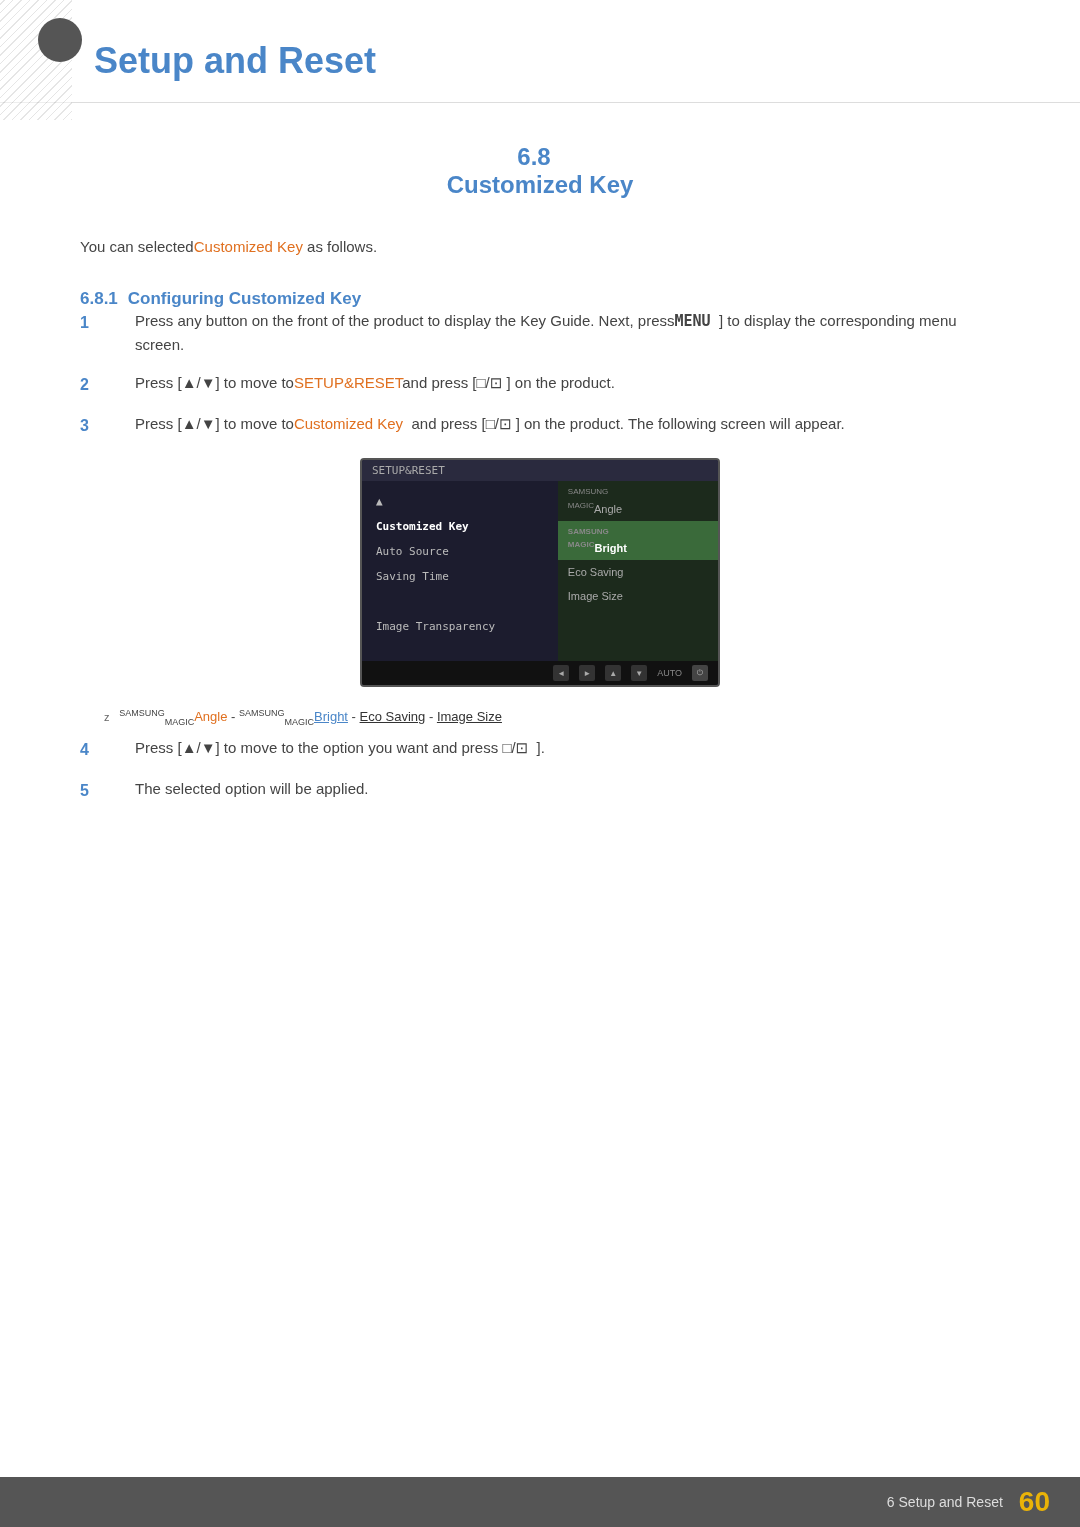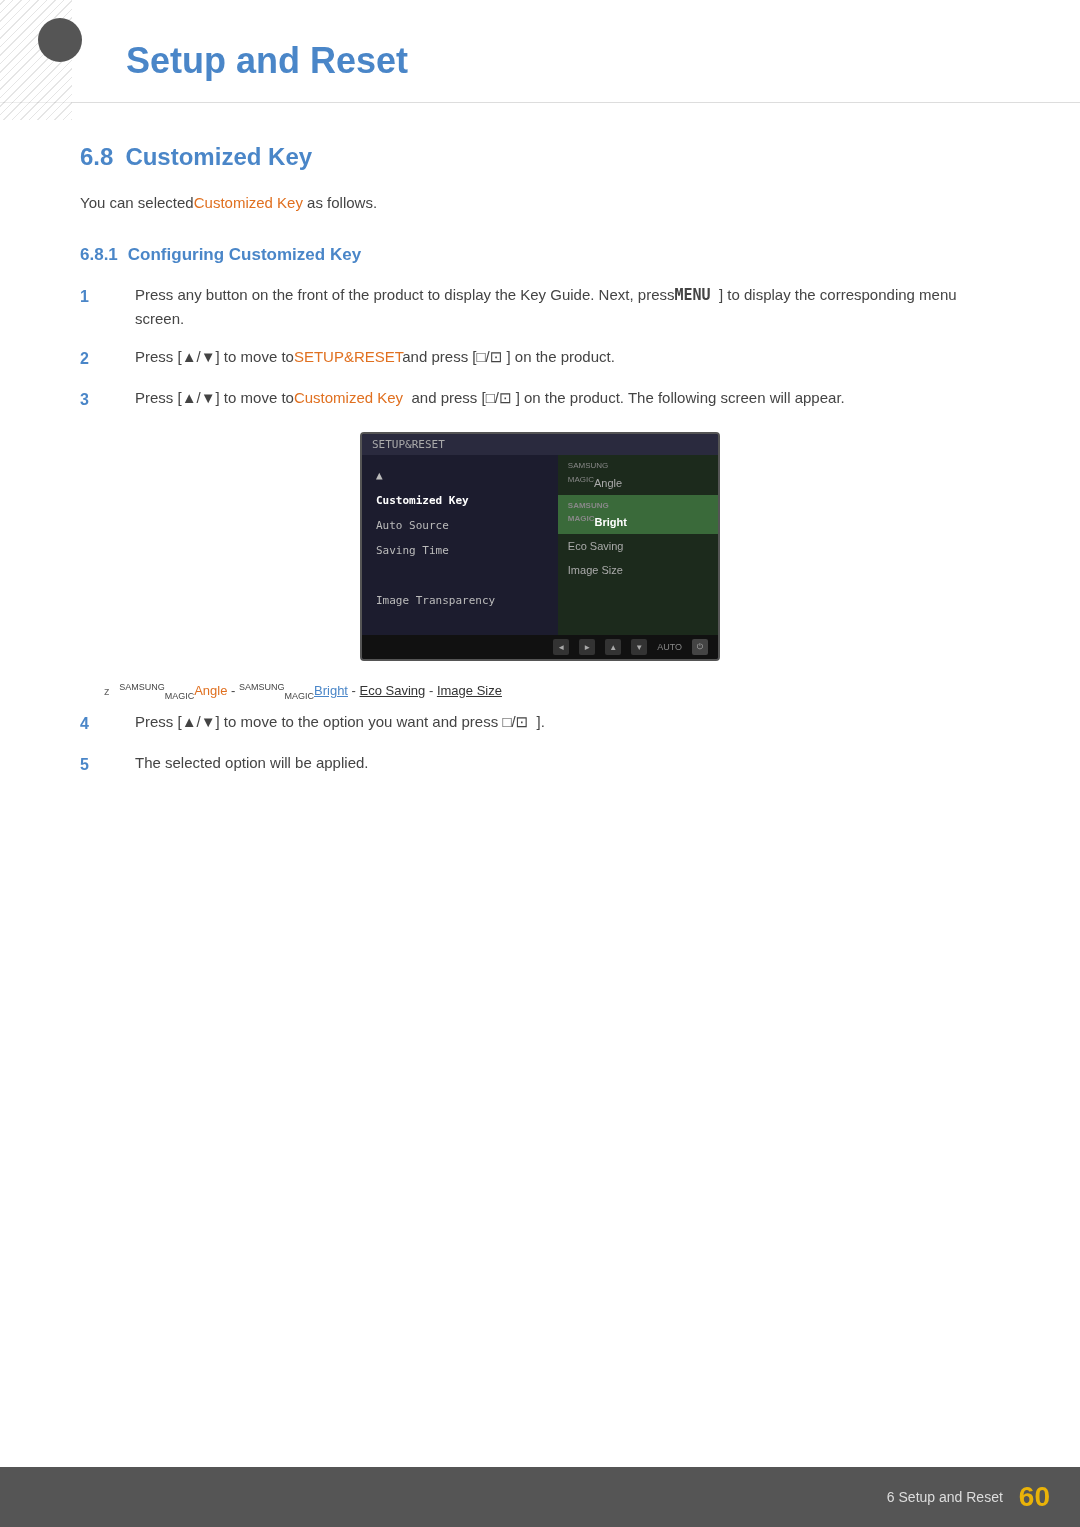--- a/index.html
+++ b/index.html
@@ -24,21 +24,21 @@
         -45deg,
         #ccc,
         #ccc 1px,
         #fff 1px,
         #fff 6px
       );
       opacity: 0.5;
     }
 
     .header-section {
-      padding: 30px 80px 20px 116px;
+      padding: 30px 80px 20px 84px;
       border-bottom: 1px solid #ddd;
       margin-bottom: 40px;
     }
 
     .chapter-circle {
       position: absolute;
       top: 18px;
       left: 38px;
       width: 44px;
       height: 44px;
@@ -67,39 +67,39 @@
 
     .section-title {
       color: #4a86c8;
       font-size: 24px;
       font-weight: bold;
     }
 
     .section-header {
       display: flex;
       align-items: center;
-      margin-bottom: 20px;
+      margin-bottom: 36px;
+      flex-direction: column;
     }
 
     .intro-text {
       font-size: 15px;
       color: #444;
       margin-bottom: 30px;
       line-height: 1.6;
     }
 
     .link-text {
       color: #e07020;
       text-decoration: none;
     }
 
     .subsection-header {
       display: flex;
       align-items: center;
-      margin-bottom: 18px;
     }
 
     .subsection-number {
       color: #4a86c8;
       font-size: 17px;
       font-weight: bold;
       margin-right: 10px;
     }
 
     .subsection-title {
@@ -247,21 +247,21 @@
       color: #888;
       font-size: 9px;
     }
 
     
     .page-footer {
       position: absolute;
       bottom: 0;
       left: 0;
       right: 0;
-      height: 60px;
+      height: 50px;
       background: #555;
       display: flex;
       align-items: center;
       justify-content: flex-end;
       padding: 0 30px;
       gap: 16px;
     }
 
     .footer-text {
       color: #ddd;

